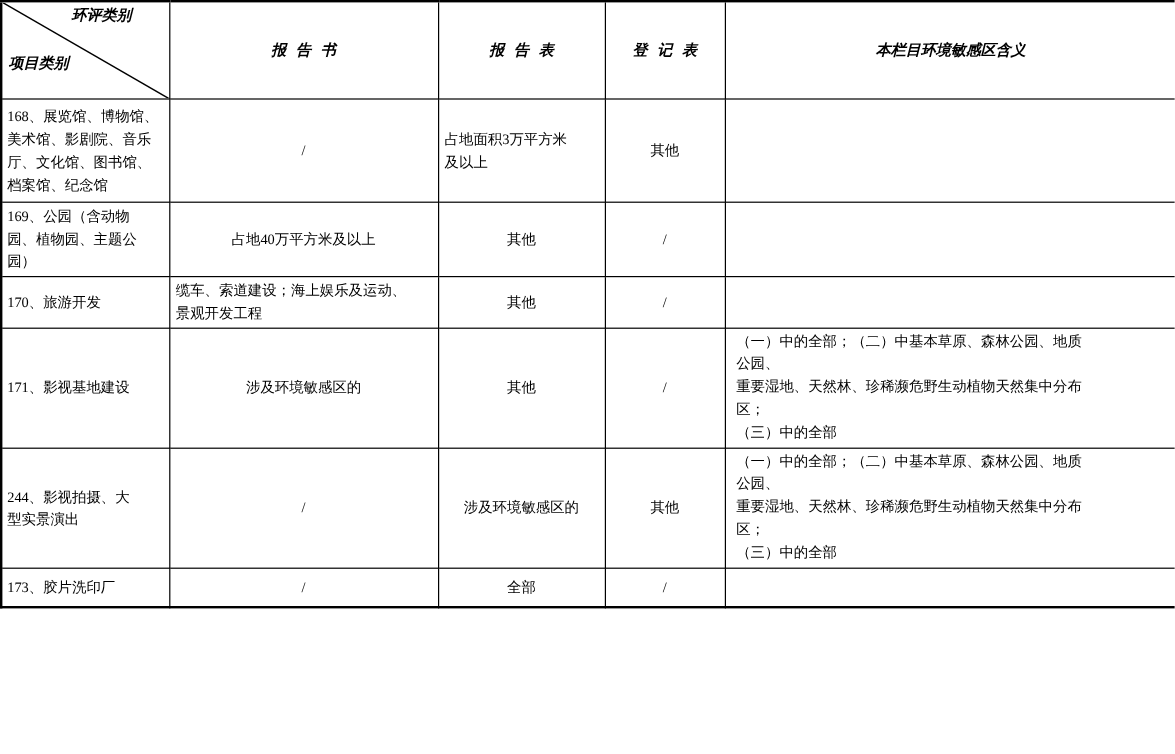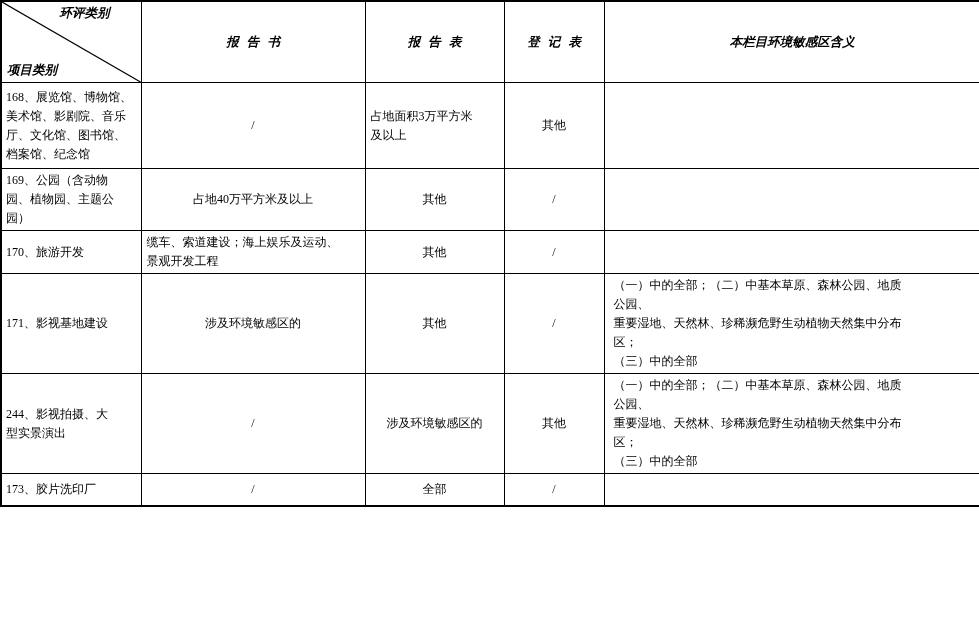--- a/index.html
+++ b/index.html
@@ -9,26 +9,26 @@
     border-top:2px solid #000;border-left:2px solid #000;border-bottom:2px solid #000;}
   table.cls th, table.cls td{border:1px solid #000;vertical-align:middle;
     font-size:12px;line-height:19px;padding:2px 4px;box-sizing:border-box;
     white-space:pre-line;overflow:hidden;}
   table.cls th:last-child, table.cls td:last-child{border-right:0;}
   table.cls tr:first-child th{border-top:2px solid #000;font-style:italic;}
   table.cls th{font-weight:bold;font-size:12.5px;text-align:center;word-spacing:5px;padding:2px;}
   td.cat{text-align:left;padding-left:5px;padding-right:4px;}
   td.val{text-align:center;}
   td.val.left{text-align:left;padding-left:5px;}
-  td.meaning{font-size:10.5px;line-height:13.5px;text-align:center;}
+  td.meaning{font-size:10.5px;line-height:13.5px;text-align:center;font-family:Liberation Mono, monospace;}
   td.meaning.left{text-align:left;padding-left:9px;padding-right:76px;}
   th.diag{position:relative;padding:0;word-spacing:0;}
   th.diag svg{position:absolute;left:0;top:0;width:100%;height:100%;display:block;}
   th.diag .tr-label{position:absolute;top:2px;right:31px;font-size:12.5px;}
-  th.diag .bl-label{position:absolute;bottom:2px;left:5px;font-size:12.5px;}
+  th.diag .bl-label{position:absolute;bottom:19px;left:5px;font-size:12.5px;}
 </style>
 </head>
 <body>
 
 <div class="page">
   <table class="cls">
     <colgroup>
       <col style="width:140px">
       <col style="width:224px">
       <col style="width:139px">

